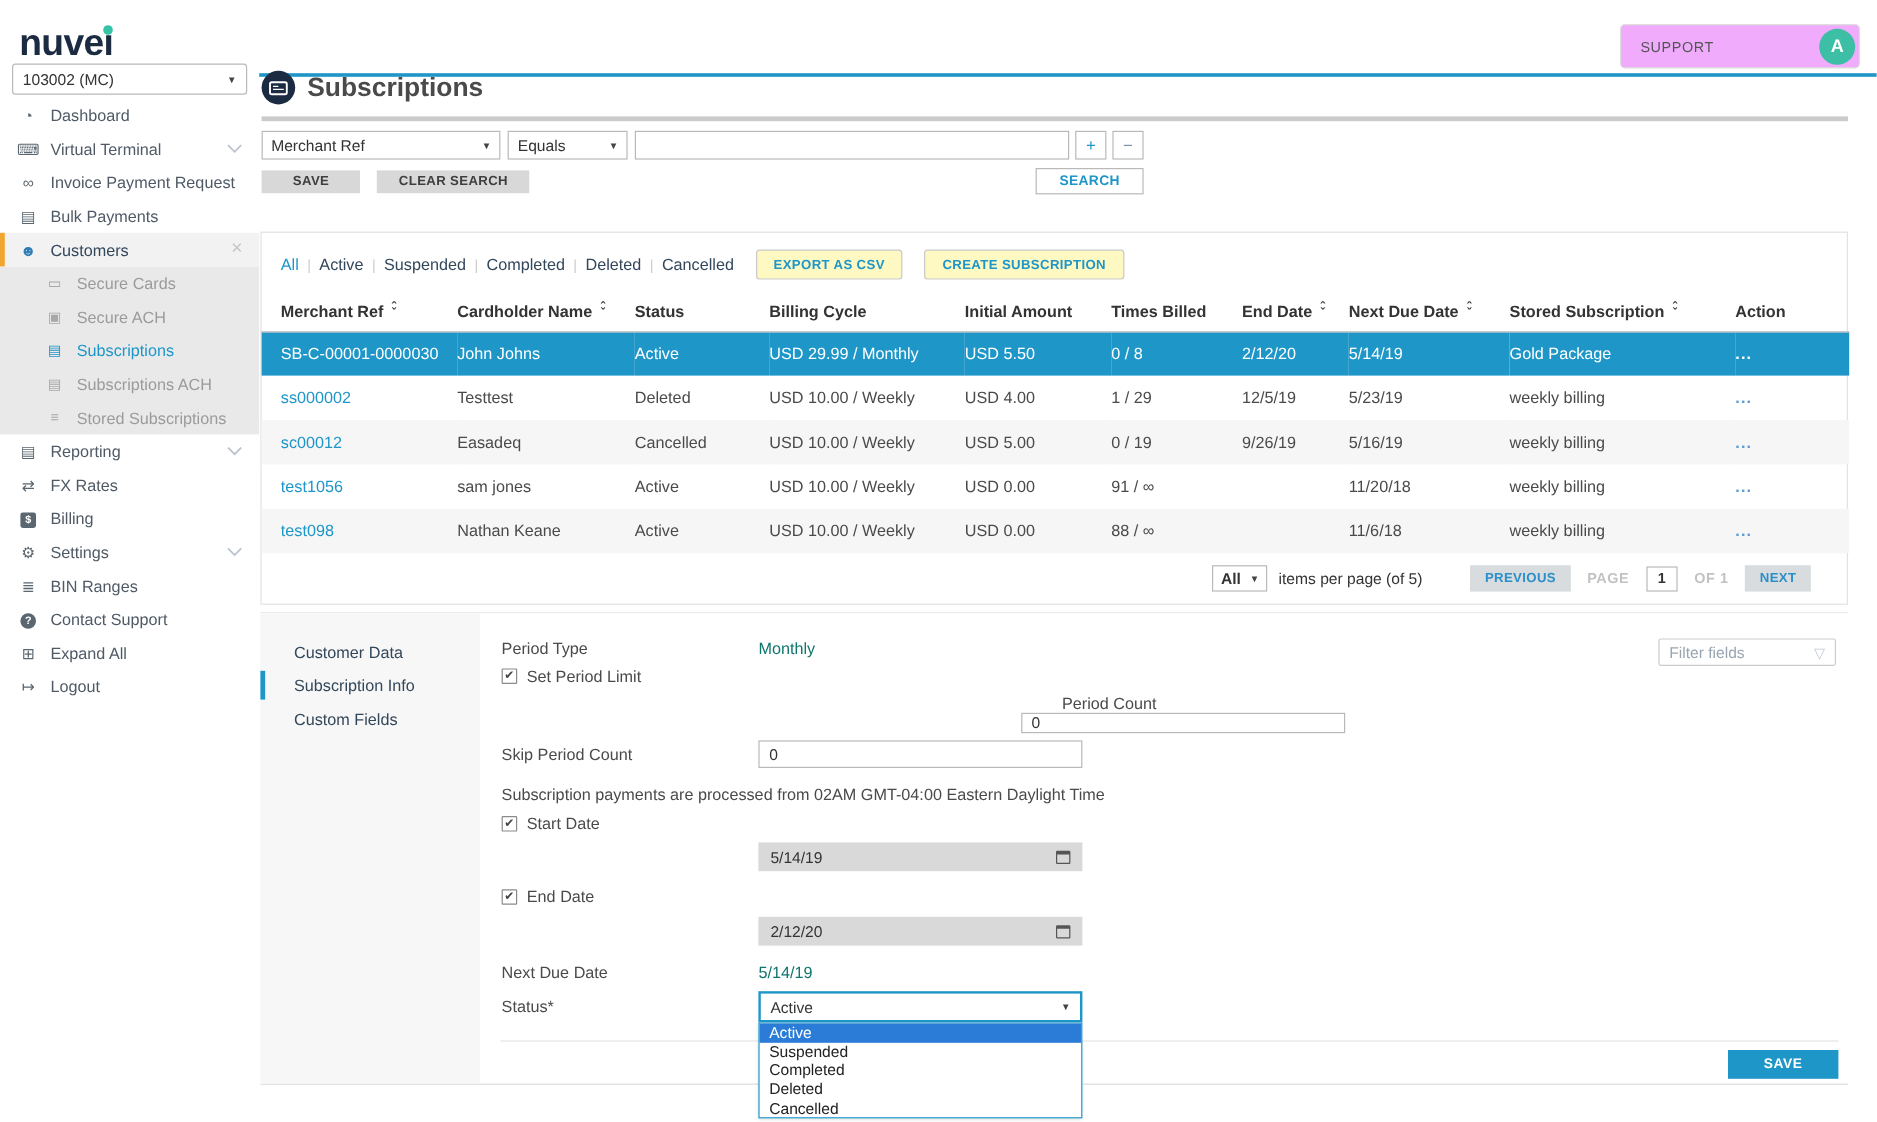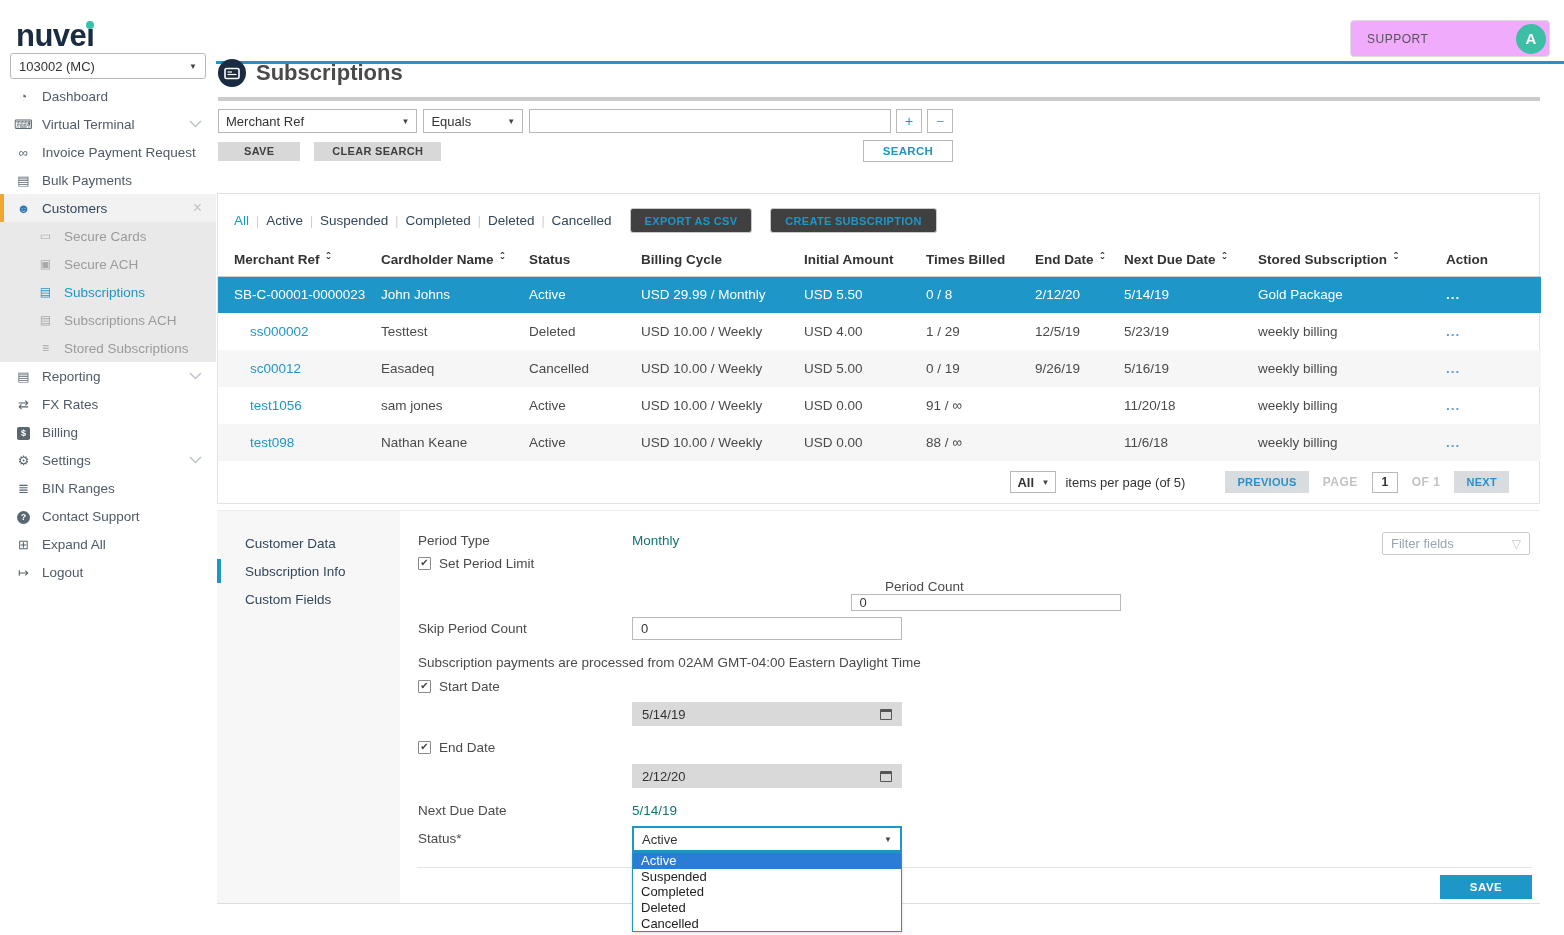--- a/index.html
+++ b/index.html
@@ -52,28 +52,28 @@
   .btn-gray { background:#d8d8d8; color:#3f3f3f; font-size:11px; font-weight:bold; letter-spacing:0.3px; height:19px; padding:0 26px; display:flex; align-items:center; cursor:pointer; }
   .btn-gray + .btn-gray { margin-left:14px; padding:0 18px; }
   .btn-search { margin-left:auto; height:22px; width:90px; background:#fff; border:1px solid #b9b9b9; color:#1e96c8; font-weight:bold; font-size:11.5px; display:flex; align-items:center; justify-content:center; letter-spacing:0.3px; cursor:pointer; }
 
   
   .table-card { margin:31px 24px 0 1px; border:1px solid #e2e2e2; background:#fff; }
   .tabs-row { display:flex; align-items:center; padding:14px 16px 10px 16px; }
   .ftab { font-size:13.5px; color:#33475b; cursor:pointer; }
   .ftab.active { color:#1e96c8; }
   .ftab-sep { color:#ccc; margin:0 7px; font-size:12px; }
-  .btn-outline { margin-left:18px; height:25px; padding:0 14px; background:#404040; border:1px solid #c9c9c9; border-radius:3px; color:#1e96c8; font-size:11px; font-weight:bold; display:flex; align-items:center; letter-spacing:0.3px; cursor:pointer; }
+  .btn-outline { margin-left:18px; height:25px; padding:0 14px; background:#fef9c3; border:1px solid #c9c9c9; border-radius:3px; color:#1e96c8; font-size:11px; font-weight:bold; display:flex; align-items:center; letter-spacing:0.3px; cursor:pointer; }
   table { width:100%; border-collapse:collapse; table-layout:fixed; }
   th { text-align:left; font-size:13.5px; color:#333; font-weight:bold; height:33px; border-bottom:1px solid #ccc; vertical-align:middle; padding:0; }
   th:first-child, td:first-child { padding-left:16px; }
   td { font-size:13.5px; color:#4a4a4a; height:37px; padding:0; }
   tr.striped td { background:#f6f6f6; }
   tr.selected td { background:#1e96c8; color:#fff; }
-  .link { color:#1e96c8; cursor:pointer;margin-left:16px; }
+  .link { color:#1e96c8; cursor:pointer; }
   .sort { display:inline-flex; flex-direction:column; margin-left:7px; font-size:11px; line-height:5px; color:#333; vertical-align:middle; position:relative; top:-1px; }
   .sort span { height:5px; }
   .action-dots { color:#5b9bd5; font-weight:bold; letter-spacing:1px; cursor:pointer; }
   tr.selected .action-dots { color:#fff; }
 
   .pagination { display:flex; align-items:center; justify-content:flex-end; height:42px; padding-right:30px; font-size:13px; }
   .pp-select { width:46px; height:22px; border:1px solid #b9b9b9; display:flex; align-items:center; justify-content:space-between; padding:0 6px; font-weight:bold; color:#333; cursor:pointer; background:#fff; }
   .pp-label { margin-left:9px; font-weight:normal; color:#333; }
   .pg-btn { background:#d9dcde; color:#2b8fc9; font-size:11px; font-weight:bold; height:22px; padding:0 12px; display:flex; align-items:center; cursor:pointer; letter-spacing:0.3px; }
   .pg-prev { margin-left:40px; }
@@ -316,21 +316,21 @@
                 </span></th>
               <th><span>Stored Subscription</span><span class="sort">
                   <span>ˆ</span>
                   <span>ˇ</span>
                 </span></th>
               <th><span>Action</span></th>
             </tr>
           </thead>
         <tbody id="table-body">
             <tr class="selected">
-              <td>SB-C-00001-0000023</td>
+              <td>SB-C-00001-0000030</td>
               <td>John Johns</td>
               <td>Active</td>
               <td>USD 29.99 / Monthly</td>
               <td>USD 5.50</td>
               <td>0 / 8</td>
               <td>2/12/20</td>
               <td>5/14/19</td>
               <td>Gold Package</td>
               <td><span class="action-dots">...</span></td>
             </tr>

